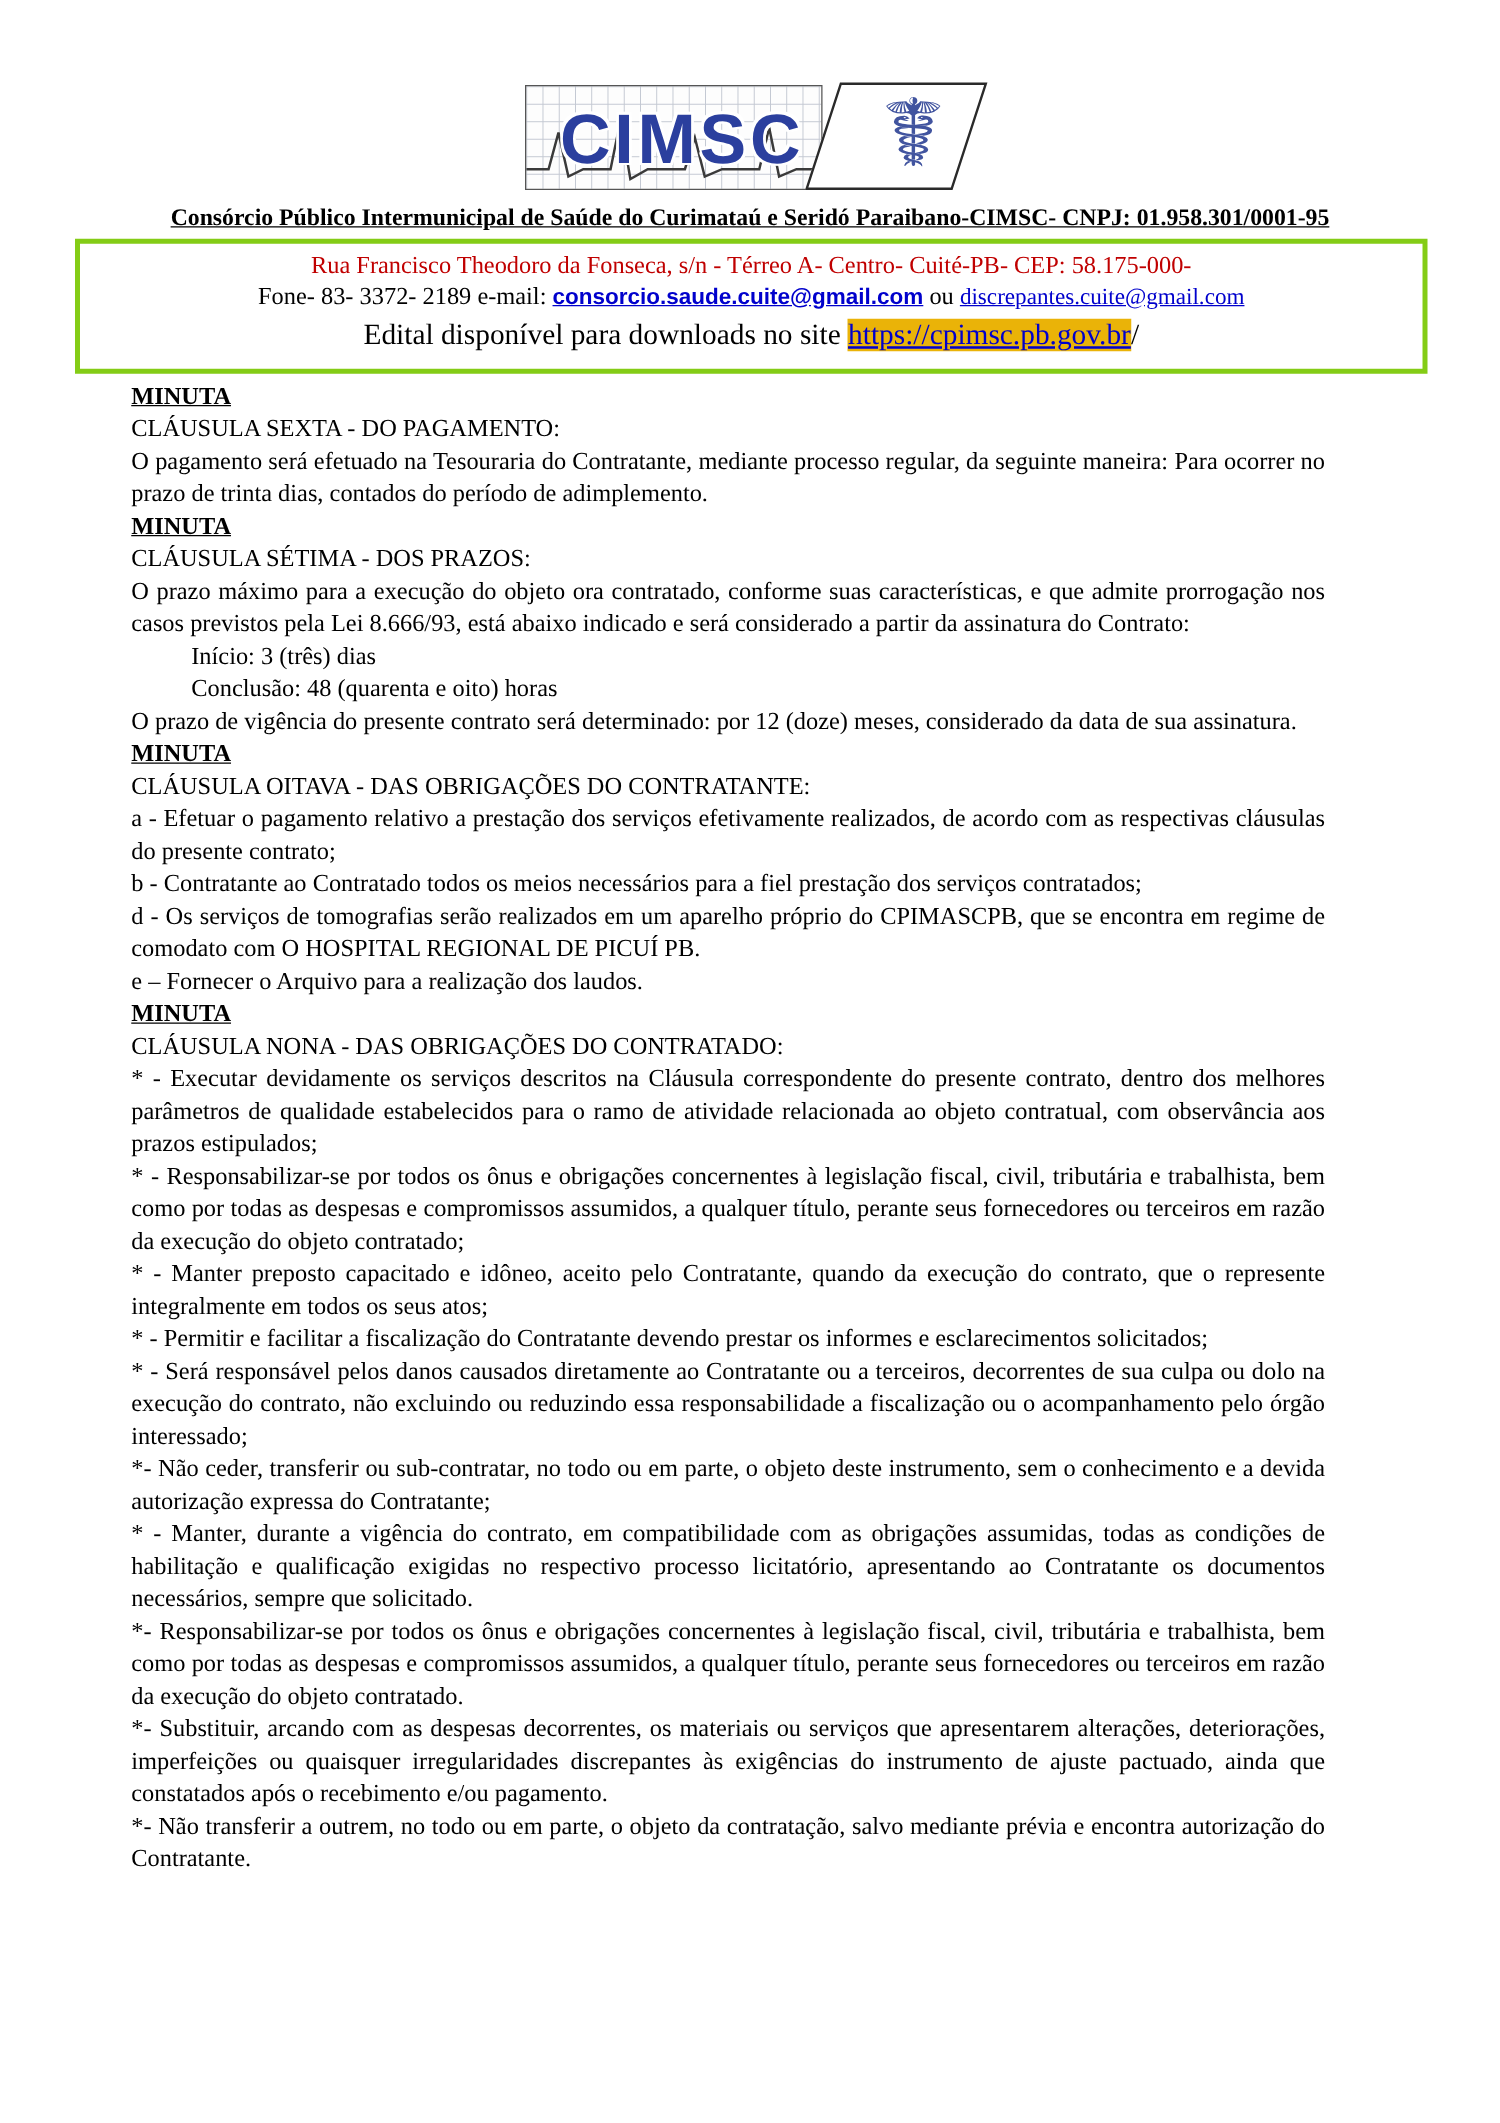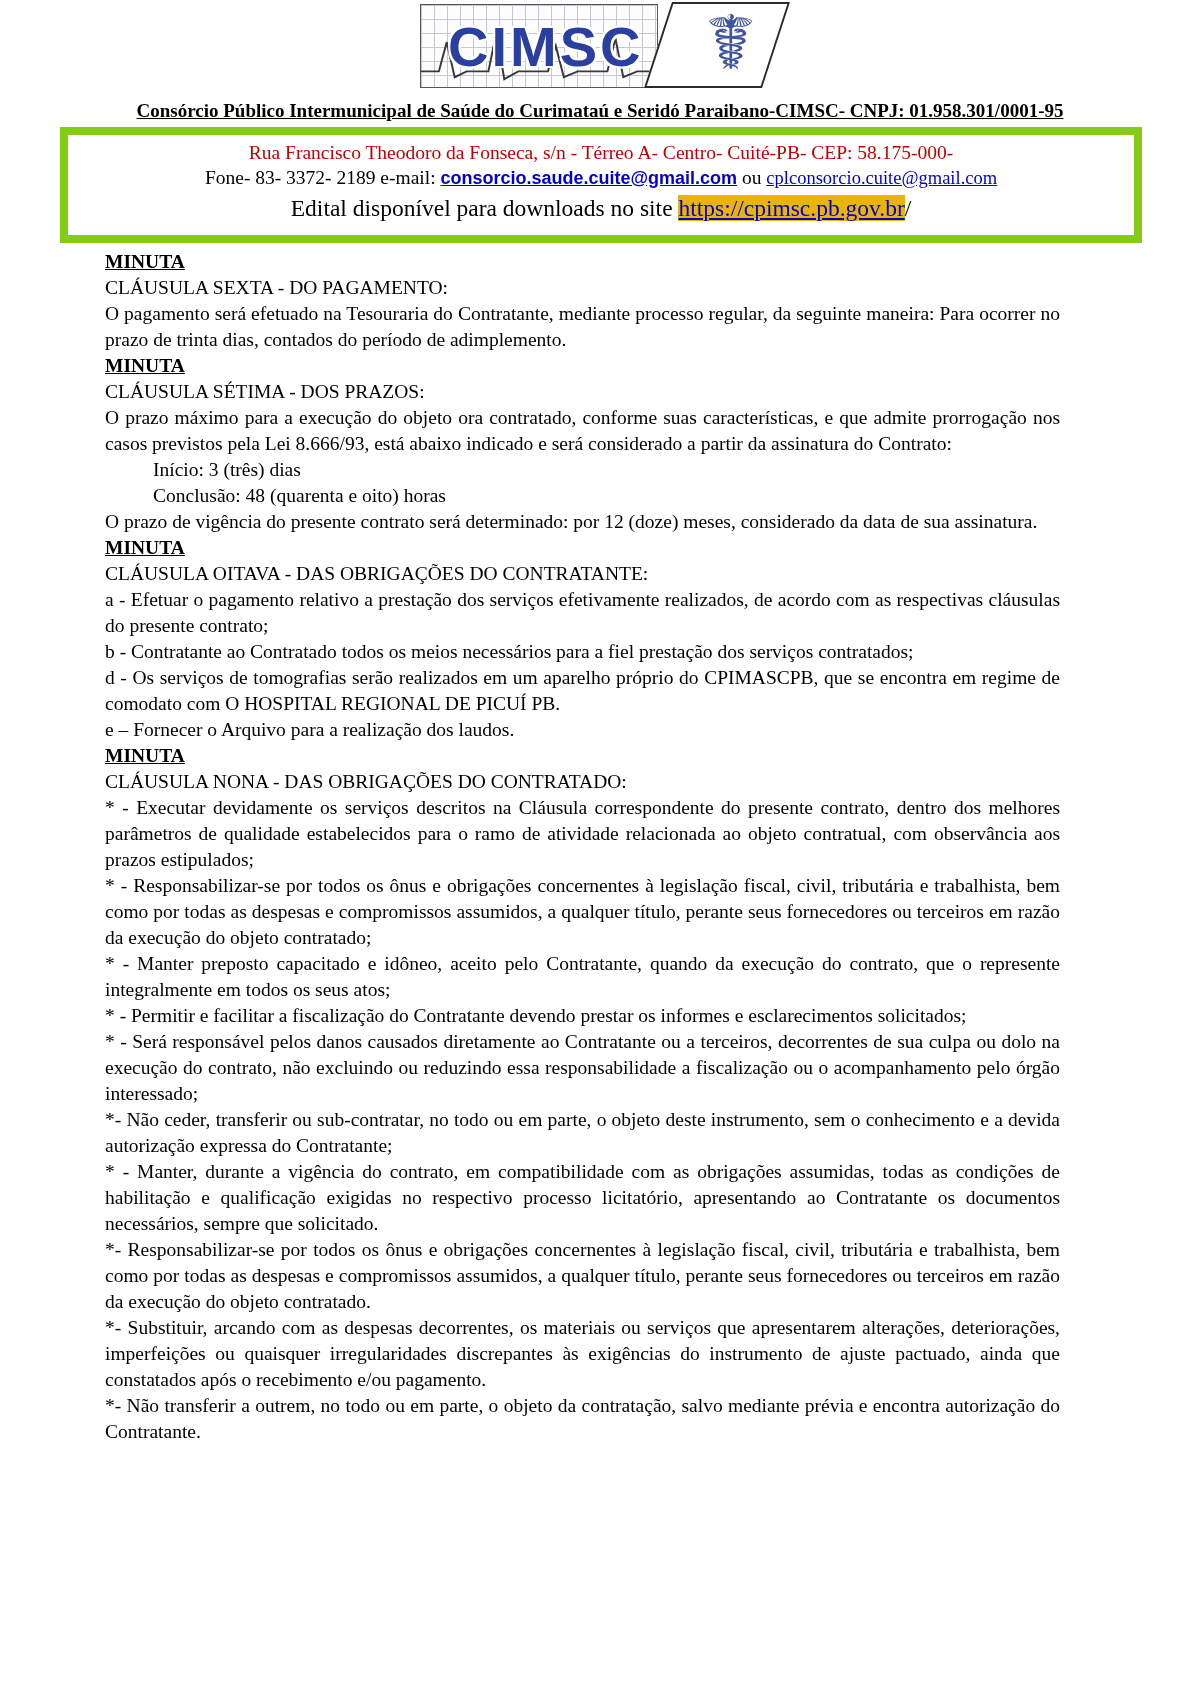--- a/index.html
+++ b/index.html
@@ -1,21 +1,21 @@
 <!DOCTYPE html>
 <html><head>
 <meta charset="utf-8">
 <style>
   * { margin:0; padding:0; box-sizing:border-box; }
   html,body { background:#ffffff; }
   .page {
     width:1200px; height:1698px; background:#ffffff; color:#000;
     font-family:"Liberation Serif", serif; position:relative; overflow:hidden;
   }
-  .doc-header { }
+  .doc-header { padding-top:64px; }
 
   
   .logo-wrap { position:relative; width:380px; height:92px; margin:0 auto; }
   .logo-chart {
     position:absolute; left:10px; top:4px; width:238px; height:84px;
     border:1px solid #555; background-color:#fdfdfd;
     background-image:
       linear-gradient(#c3c8d2 1px, transparent 1px),
       linear-gradient(90deg, #c3c8d2 1px, transparent 1px);
     background-size:13px 14px;
@@ -35,21 +35,21 @@
     position:absolute; right:34px; top:-2px; font-size:76px; line-height:90px;
     color:#41549f; font-family:"DejaVu Sans", sans-serif;
   }
 
   
   .doc-title {
     text-align:center; font-weight:bold; text-decoration:underline;
     font-size:19px; margin-top:8px;
   }
   .info-box {
-    border:8px solid #84cc16; margin:5px 58px 0 60px;
+    border:4px solid #84cc16; margin:5px 58px 0 60px;
     padding:7px 10px 13px; text-align:center;
   }
   .address { color:#c00000; font-size:19.5px; }
   .phone-line { font-size:19.5px; margin-top:3px; }
   .email-bold {
     font-family:"Liberation Sans", sans-serif; font-weight:bold; font-size:18px;
     color:#0000cc; text-decoration:underline; cursor:pointer;
   }
   .email-plain { color:#0000cc; text-decoration:underline; cursor:pointer; font-size:18.5px; }
   .edital-line { font-size:23.5px; margin-top:6px; }
@@ -78,21 +78,21 @@
       </div>
       <div class="logo-panel"></div>
       <span class="logo-text">CIMSC</span>
       <span class="logo-cad">☤</span>
     </div>
 
     <div class="doc-title">Consórcio Público Intermunicipal de Saúde do Curimataú e Seridó Paraibano-CIMSC- CNPJ: 01.958.301/0001-95</div>
 
     <div class="info-box">
       <div class="address">Rua Francisco Theodoro da Fonseca, s/n - Térreo A- Centro- Cuité-PB- CEP: 58.175-000-</div>
-      <div class="phone-line"><span>Fone- 83- 3372- 2189 e-mail: </span><a class="email-bold">consorcio.saude.cuite@gmail.com</a><span> ou </span><a class="email-plain">cplconsorcio.cuite@gmail.com</a></div>
+      <div class="phone-line"><span>Fone- 83- 3372- 2189 e-mail: </span><a class="email-bold">consorcio.saude.cuite@gmail.com</a><span> ou </span><a class="email-plain">discrepantes.cuite@gmail.com</a></div>
       <div class="edital-line"><span>Edital disponível para downloads no site </span><a class="edital-link">https://cpimsc.pb.gov.br</a><span>/</span></div>
     </div>
 
   </header>
 
   <main class="doc-body">
     <p class="minuta">MINUTA</p>
     <p class="clause">CLÁUSULA SEXTA - DO PAGAMENTO:</p>
     <p class="para">O pagamento será efetuado na Tesouraria do Contratante, mediante processo regular, da seguinte maneira: Para ocorrer no prazo de trinta dias, contados do período de adimplemento.</p>
     <p class="minuta">MINUTA</p>

